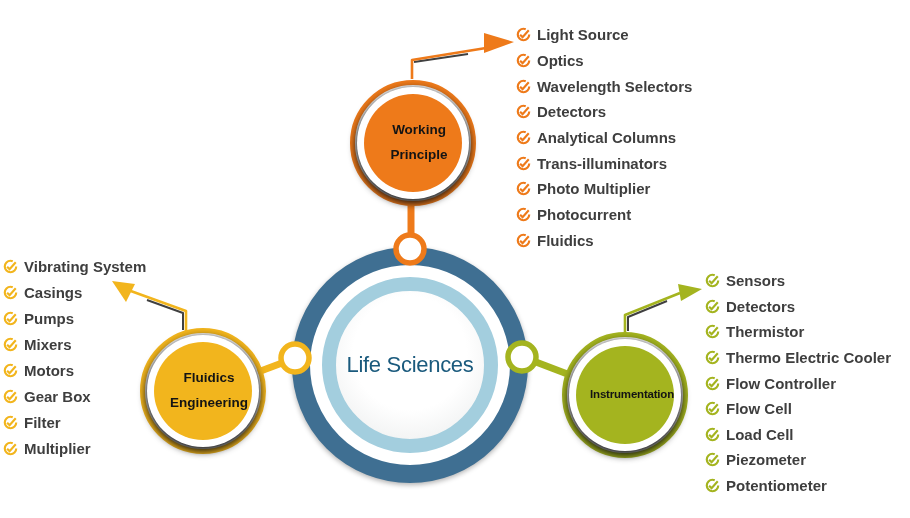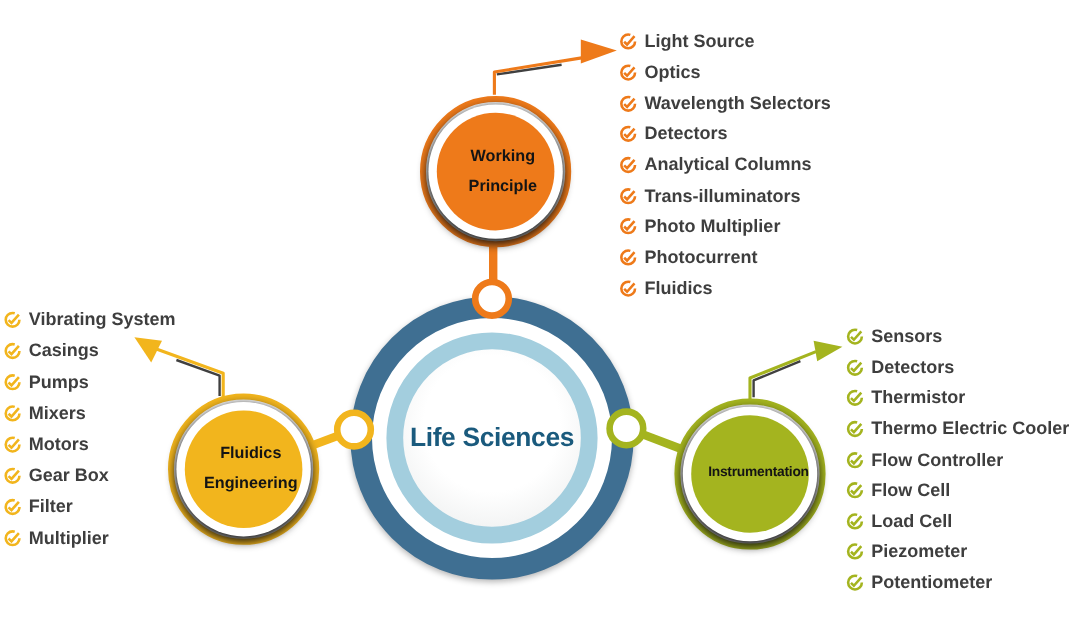--- a/index.html
+++ b/index.html
@@ -25,21 +25,21 @@
     box-sizing:border-box;border:18px solid var(--hub-outer,#3f6f92);background:#fff;z-index:1;
     box-shadow:0 2px 5px rgba(0,0,0,.3);
   }
   .hub-mid{
     position:absolute;inset:12px;border-radius:50%;box-sizing:border-box;
     border:14px solid var(--hub-inner,#a3cede);
     background:radial-gradient(circle at 50% 42%, #ffffff 50%, #f4f5f5 74%, #e2e6e7 100%);
     display:flex;align-items:center;justify-content:center;
   }
   .hub-title{
-    color:var(--title-color,#1a5a7d);font-size:22px;font-weight:700;letter-spacing:-.3px;white-space:nowrap;
+    color:var(--title-color,#1a5a7d);font-size:22px;font-weight:400;letter-spacing:-.3px;white-space:nowrap;
   }
   
   .branch{position:absolute;width:126px;height:126px;border-radius:50%;box-sizing:border-box;
     border:5px solid currentColor;z-index:3;}
   .branch-white{position:absolute;inset:2px;border-radius:50%;background:#fff;
     box-shadow:0 3px 7px 2px rgba(12,12,12,.85);}
   .branch-core{position:absolute;inset:9px;border-radius:50%;background:currentColor;
     display:flex;align-items:center;justify-content:flex-end;text-align:center;}
   .branch-label{color:#141414;font-weight:700;font-size:13.5px;line-height:1.85;}
   .branch-wp{left:350px;top:80px;color:var(--orange,#ee7a1a);}

